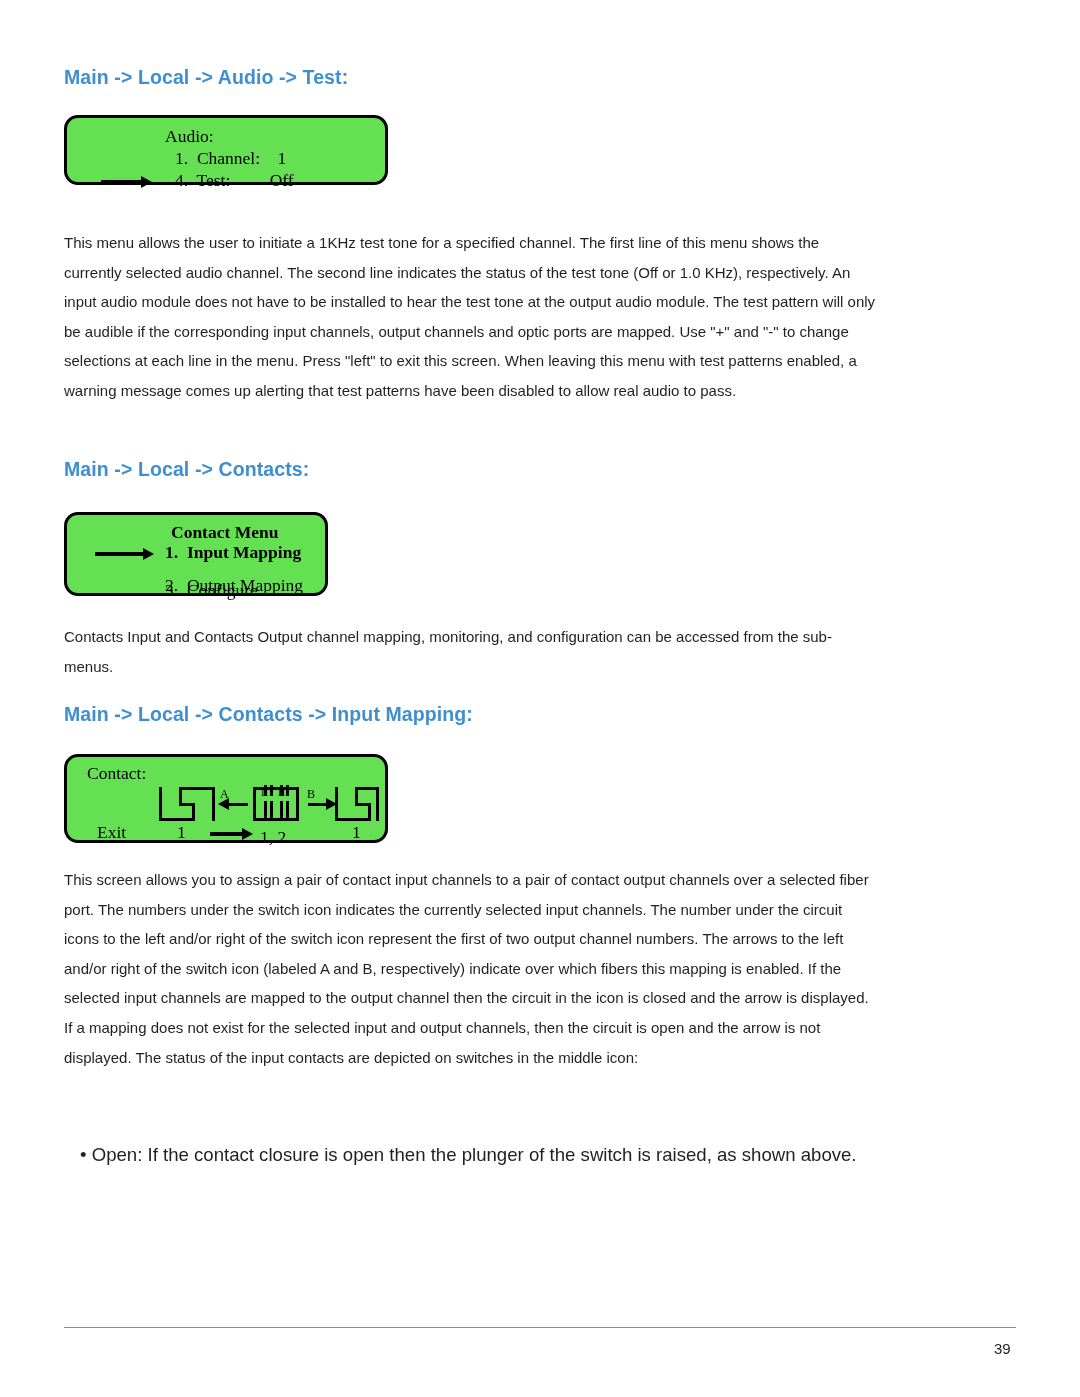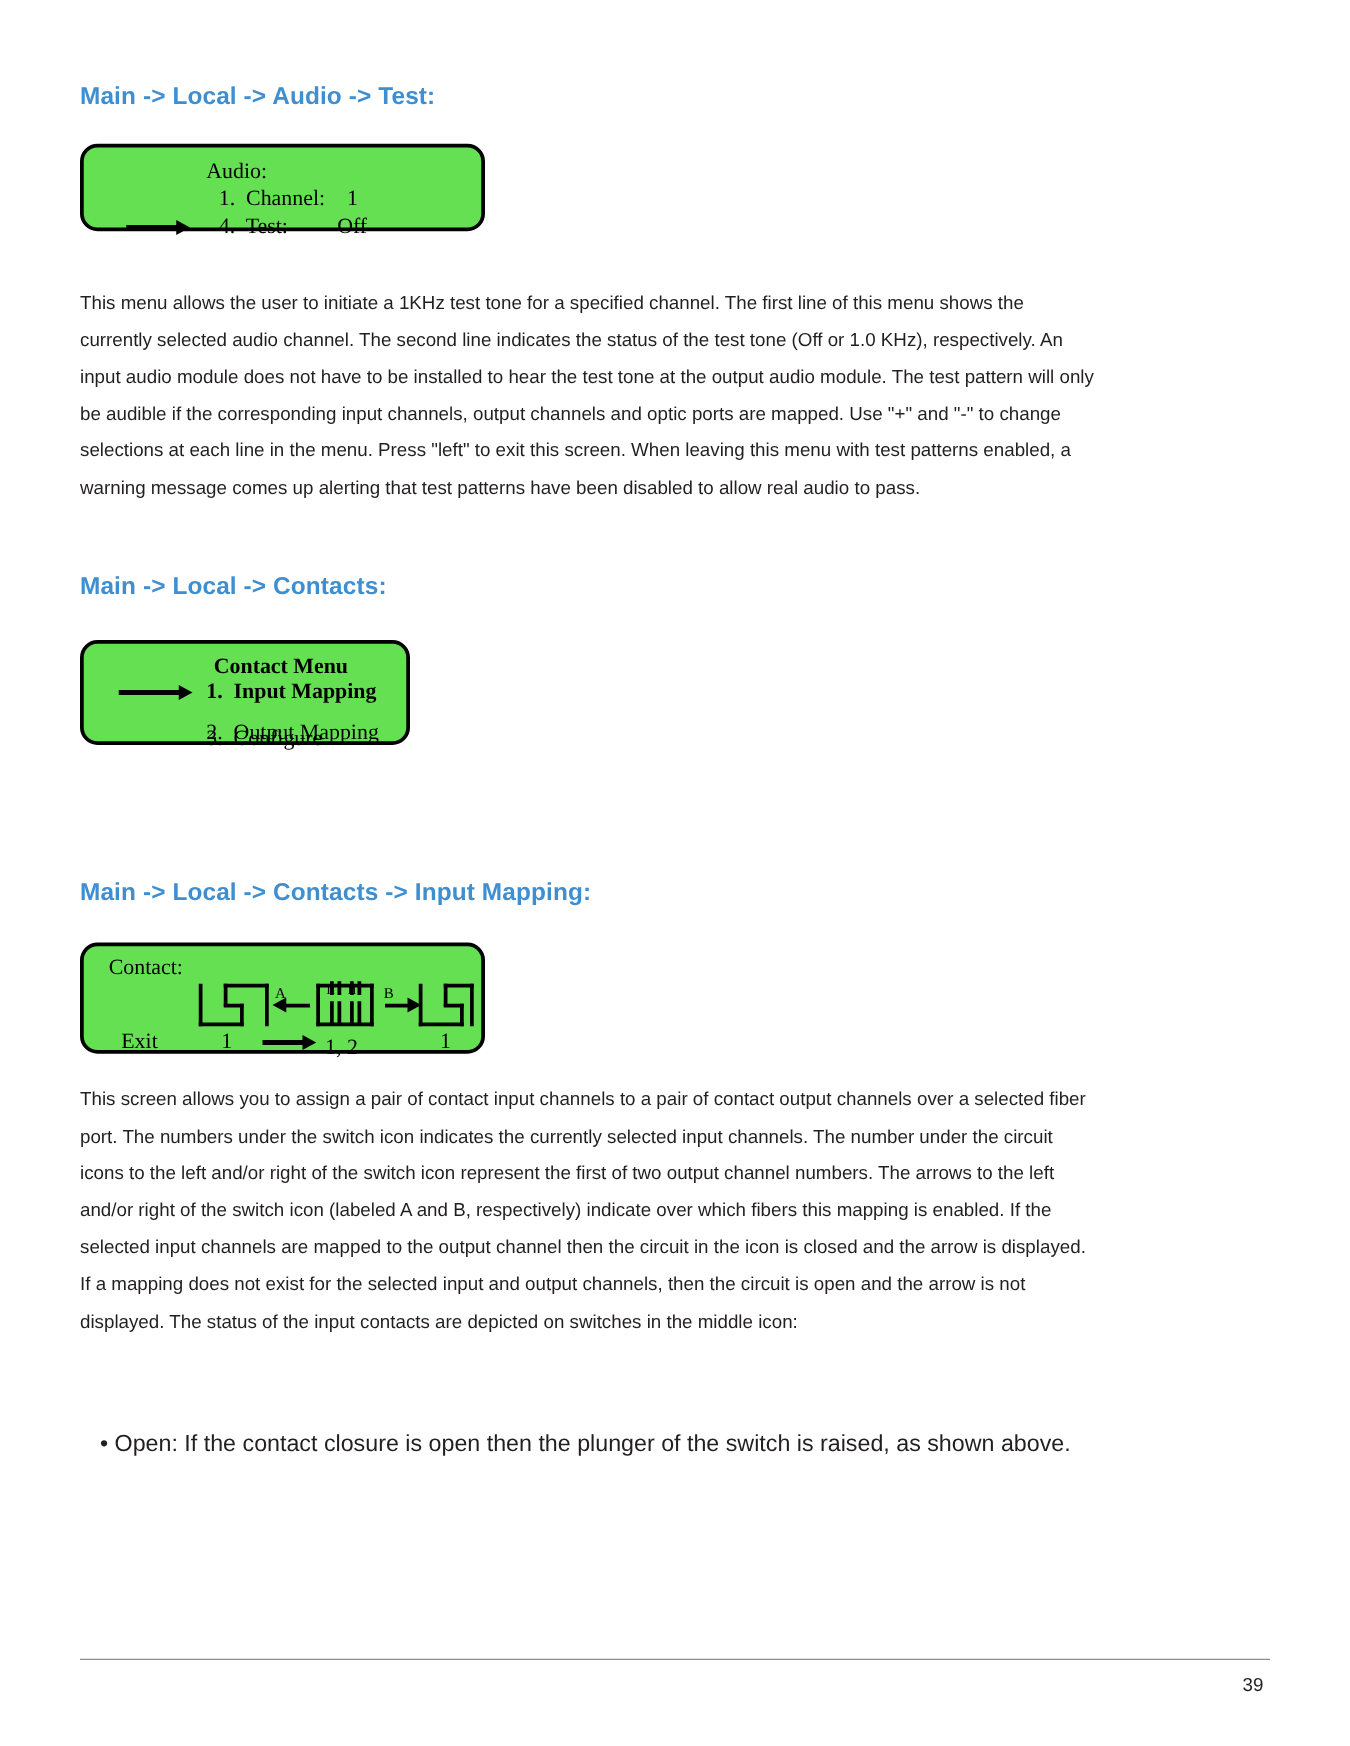--- a/index.html
+++ b/index.html
@@ -125,20 +125,21 @@
     <div class="lcd-serif lcd-line" style="left:104px; top:6px; font-weight:bold;">Contact Menu</div>
     <div class="lcd-serif lcd-line" style="left:98px; top:26px; font-weight:bold;">1.  Input Mapping</div>
     <div class="lcd-serif lcd-line" style="left:98px; top:45px; font-weight:normal;margin-top:14px;">2.  Output Mapping</div>
     <div class="lcd-serif lcd-line" style="left:98px; top:64px; font-weight:normal;">3.  Configure</div>
     <span class="cursor-arrow" style="left:28px; top:37px; width:60px;">
       <span class="shaft" style="width:50px;"></span>
       <span class="head" style="left:48px;"></span>
     </span>
   </div>
 
+  <div class="para" style="top:622px;">Contacts Input and Contacts Output channel mapping, monitoring, and configuration can be accessed from the sub-menus.</div>
 
   <div class="heading" style="top:703px;">Main -&gt; Local -&gt; Contacts -&gt; Input Mapping:</div>
 
   <div class="lcd" style="left:64px; top:754px; width:324px; height:89px;">
 
     <div class="lcd-serif lcd-line" style="left:20px; top:5px;">Contact:</div>
 
     <div>
       <span class="blk" style="left:92px; top:30px; width:3px; height:34px;"></span>
       <span class="blk" style="left:92px; top:61px; width:36px; height:3px;"></span>

